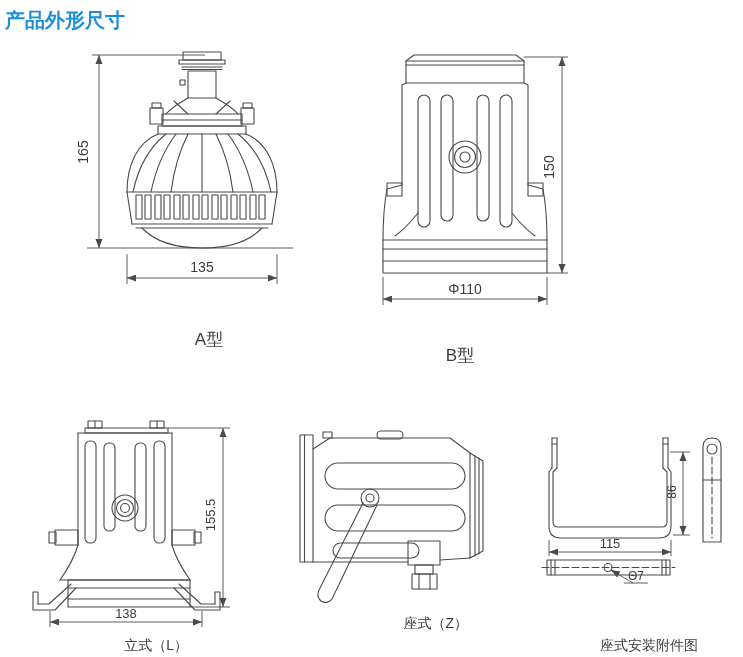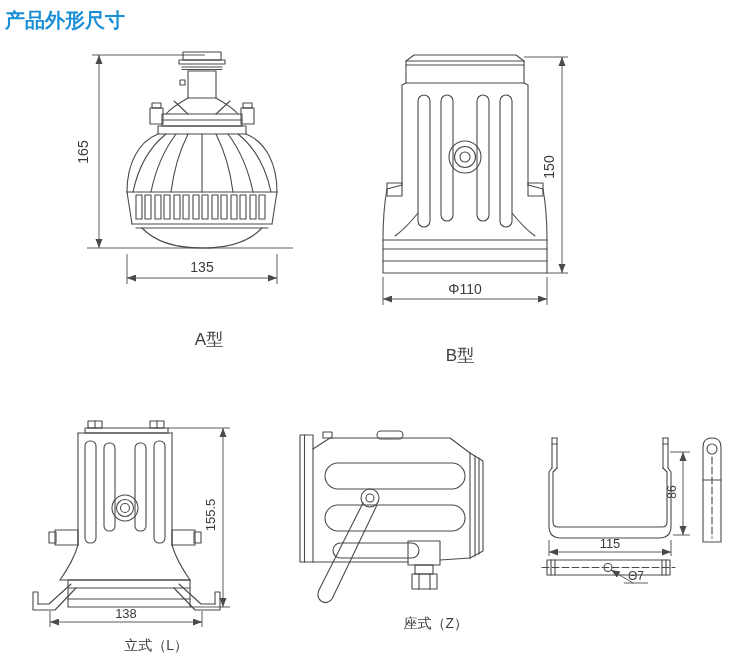--- a/index.html
+++ b/index.html
@@ -236,14 +236,15 @@
       <line x1="9" y1="110" x2="9" y2="126"></line>
       <line x1="131" y1="110" x2="131" y2="126"></line>
       <line x1="9" y1="122" x2="131" y2="122" marker-start="url(#as)" marker-end="url(#ae)"></line>
       <line x1="93" y1="153" x2="71" y2="140" marker-end="url(#ae)"></line>
       <line x1="84" y1="153" x2="108" y2="153"></line>
     </g>
     <text x="136" y="62" transform="rotate(-90 136 62)" text-anchor="middle" font-size="12">86</text>
     <text x="70" y="118" text-anchor="middle" font-size="13">115</text>
     <text x="96" y="150" text-anchor="middle" font-size="12">Θ7</text>
   </svg>
+  <div class="fig-label small" style="left:548px;top:637px;width:150px">座式安装附件图</div>
 
 </div>
 
 </body></html>

